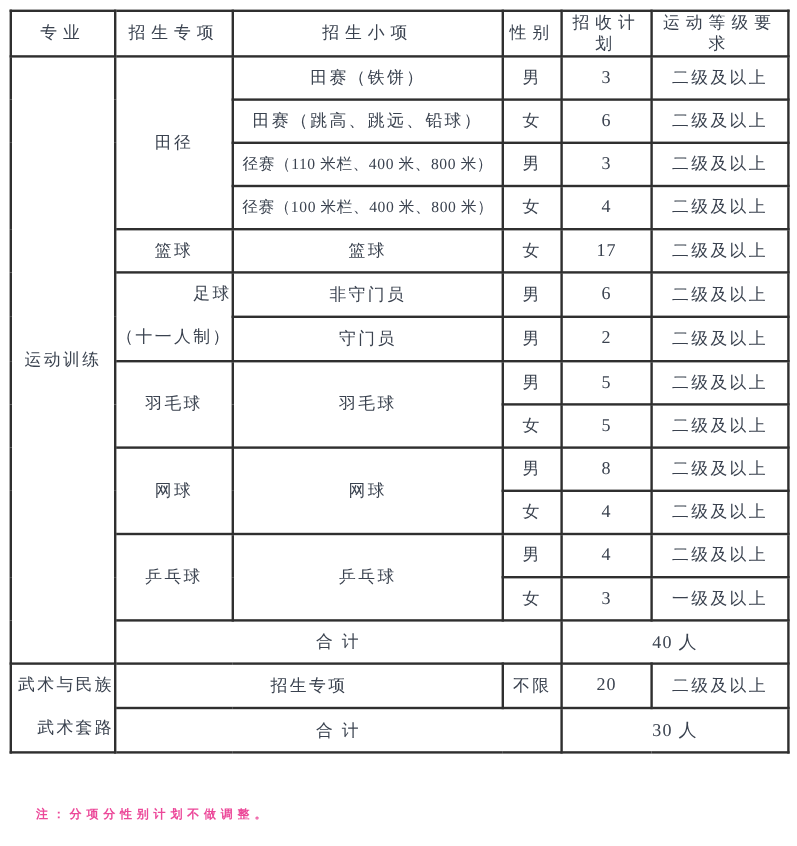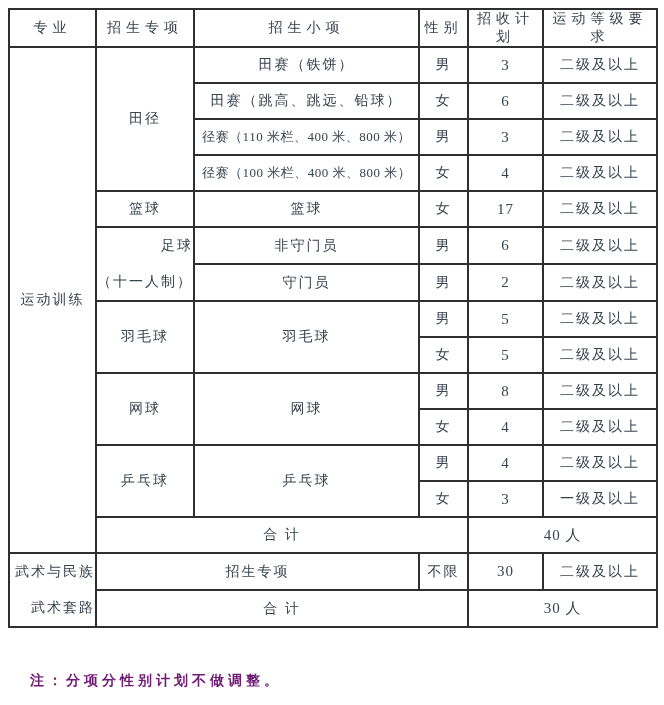--- a/index.html
+++ b/index.html
@@ -50,23 +50,23 @@
     text-align: right;
   }
   .enroll td.total-val {
     font-size: 15px;
     letter-spacing: 1px;
   }
   .footnote {
     position: absolute;
     left: 30px;
     top: 672px;
-    font-size: 14px;
+    font-size: 10px;
     font-weight: bold;
-    color: #701a75;
+    color: #ec4899;
     letter-spacing: 4px;
   }
 </style>
 </head>
 <body>
 
 <div class="sheet">
   <table class="enroll">
     <colgroup>
       <col style="width:87px">
@@ -185,21 +185,21 @@
       <tr>
         <td colspan="3">合 计</td>
         <td colspan="2" class="total-val">40 人</td>
       </tr>
 
       <tr>
         <td rowspan="2" class="ml">武术与民族
 武术套路</td>
         <td colspan="2">招生专项</td>
         <td>不限</td>
-        <td class="num">30</td>
+        <td class="num">20</td>
         <td>二级及以上</td>
       </tr>
 
       <tr>
         <td colspan="3">合 计</td>
         <td colspan="2" class="total-val">30 人</td>
       </tr>
     </tbody>
   </table>
 

